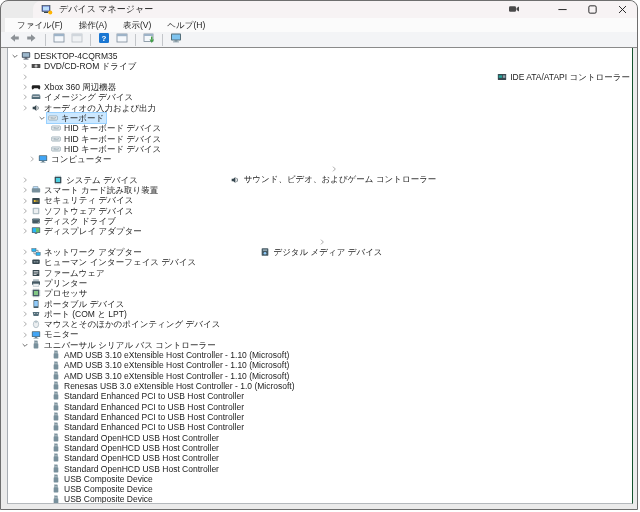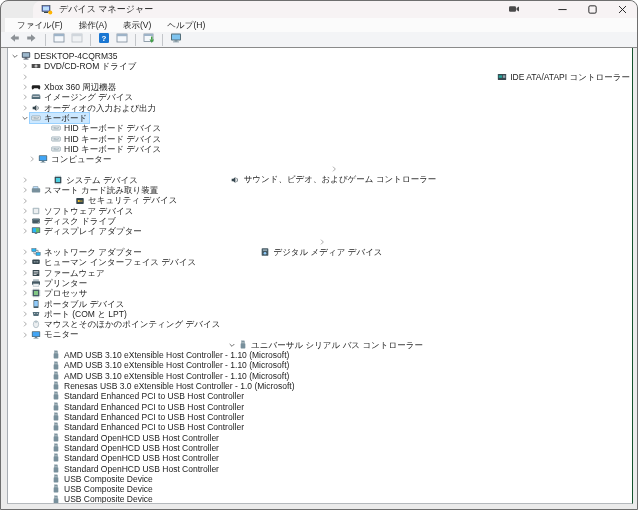--- a/index.html
+++ b/index.html
@@ -233,21 +233,21 @@
           <span class="row-hl">
             <span class="ticon">
               <svg width="10" height="10" viewBox="0 0 12 12">
                 <path d="M2 4.5 L4 4.5 L6.5 2.5 L6.5 9.5 L4 7.5 L2 7.5 Z" fill="#37474f"></path>
                 <path d="M8 4 Q9.5 6 8 8" stroke="#37474f" fill="none" stroke-width="0.9"></path>
               </svg>
             </span>
             <span class="tlabel">オーディオの入力および出力</span>
           </span>
         </div>
-        <div class="row" style="padding-left: 12px;">
+        <div class="row" style="padding-left: 12px; margin-left: 17px;">
           <span class="chev">
             <svg width="8" height="8" viewBox="0 0 12 12">
               <path d="M2.5 4.5 L6 8 L9.5 4.5" stroke="#3a3a3a" stroke-width="1.1" fill="none"></path>
             </svg>
           </span>
           <span class="row-hl selected">
             <span class="ticon">
               <svg width="10" height="10" viewBox="0 0 12 12">
                 <rect x="0.8" y="3.5" width="10.4" height="5" rx="0.8" fill="#eceff1" stroke="#78909c" stroke-width="0.7"></rect>
                 <rect x="2" y="4.8" width="1" height="1" fill="#90a4ae"></rect>
@@ -372,21 +372,21 @@
           <span class="row-hl">
             <span class="ticon">
               <svg width="10" height="10" viewBox="0 0 12 12">
                 <rect x="2.5" y="1.8" width="6" height="4" rx="0.5" fill="#bbdefb" stroke="#546e7a" stroke-width="0.5"></rect>
                 <rect x="1" y="4" width="10" height="5" rx="0.8" fill="#78909c"></rect>
               </svg>
             </span>
             <span class="tlabel">スマート カード読み取り装置</span>
           </span>
         </div>
-        <div class="row" style="padding-left: 12px; gap: 44px;">
+        <div class="row" style="padding-left: 12px;">
           <span class="chev">
             <svg width="8" height="8" viewBox="0 0 12 12">
               <path d="M4.5 2.5 L8 6 L4.5 9.5" stroke="#8a8a8a" stroke-width="1.1" fill="none"></path>
             </svg>
           </span>
           <span class="row-hl">
             <span class="ticon">
               <svg width="10" height="10" viewBox="0 0 12 12">
                 <rect x="1.5" y="2.5" width="9" height="7" rx="0.8" fill="#37474f"></rect>
                 <circle cx="4.5" cy="6" r="1.3" fill="#ffca28"></circle>
@@ -611,21 +611,21 @@
               <svg width="10" height="10" viewBox="0 0 12 12">
                 <rect x="1" y="1.5" width="10" height="7" rx="0.8" fill="#546e7a"></rect>
                 <rect x="2" y="2.5" width="8" height="5" fill="#42a5f5"></rect>
                 <rect x="4.5" y="8.5" width="3" height="1" fill="#546e7a"></rect>
                 <rect x="3" y="9.5" width="6" height="0.8" fill="#78909c"></rect>
               </svg>
             </span>
             <span class="tlabel">モニター</span>
           </span>
         </div>
-        <div class="row" style="padding-left: 12px; justify-content: center;">
+        <div class="row" style="padding-left: 12px;">
           <span class="chev">
             <svg width="8" height="8" viewBox="0 0 12 12">
               <path d="M2.5 4.5 L6 8 L9.5 4.5" stroke="#3a3a3a" stroke-width="1.1" fill="none"></path>
             </svg>
           </span>
           <span class="row-hl">
             <span class="ticon">
               <svg width="10" height="10" viewBox="0 0 12 12">
                 <rect x="4" y="1" width="4" height="3" fill="#b0bec5" stroke="#78909c" stroke-width="0.5"></rect>
                 <rect x="4.8" y="1.6" width="0.9" height="1" fill="#546e7a"></rect>

